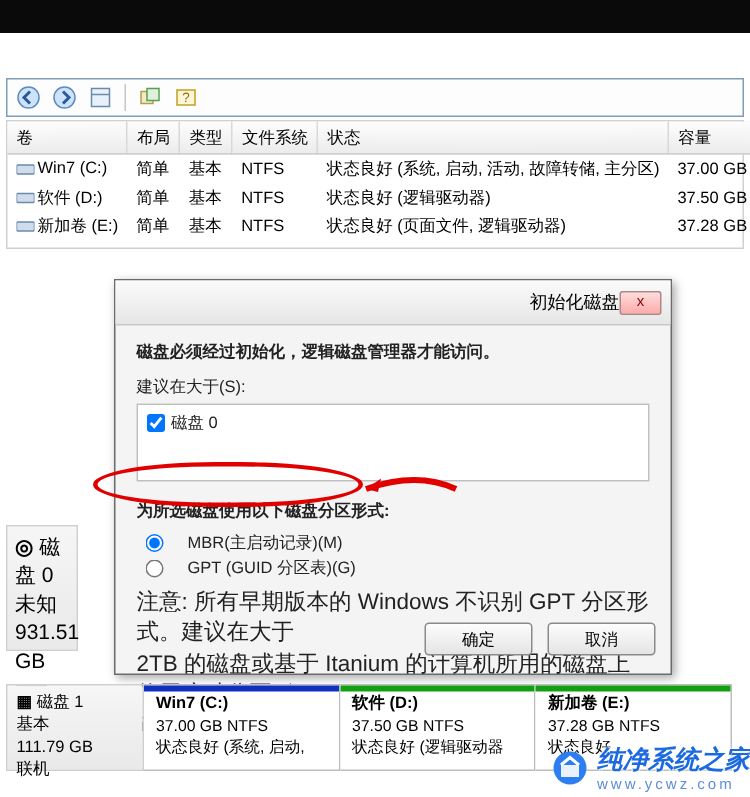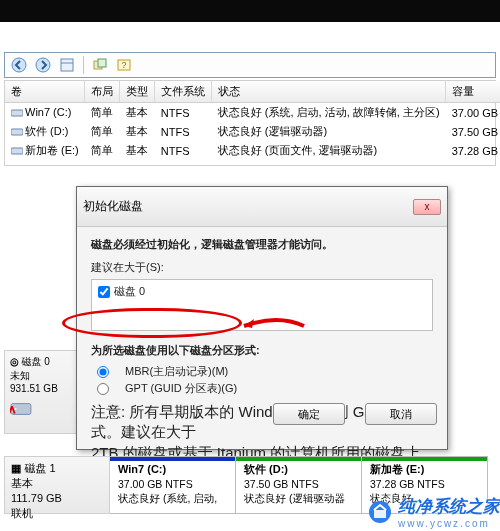--- a/index.html
+++ b/index.html
@@ -33,54 +33,54 @@
   }
   table.vols td { padding:2px 6px; white-space:nowrap; }
   .volicon { width:12px; height:12px; display:inline-block; vertical-align:middle; margin-right:2px; }
 
   .dialog {
     position:absolute; left:76px; top:186px; width:372px; height:264px;
     background:#f4f4f4; border:1px solid #6b6b6b;
     box-shadow:2px 2px 6px rgba(0,0,0,.35);
   }
   .dlg-title {
-    height:40px; display:flex; align-items:center; justify-content:space-between;
+    height:30px; display:flex; align-items:center; justify-content:flex-end;
     padding:0 6px; background:linear-gradient(#fbfbfb,#e6e6e6);
     border-bottom:1px solid #c8c8c8; font-size:12px;
   }
   .closebtn { width:28px; height:16px; border:1px solid #a88; background:linear-gradient(#fdd,#faa); border-radius:2px; display:flex; align-items:center; justify-content:center; color:#800; font-size:10px;}
   .dlg-body { padding:10px 14px 8px; font-size:11px; color:#222; }
   .dlg-body .msg { margin-bottom:8px;font-weight:bold; }
   .sel-label { margin-bottom:4px; }
   .disklist { border:1px solid #bfbfbf; background:#fff; height:52px; padding:4px 6px; margin-bottom:12px;}
   .chk { display:flex; align-items:center; gap:4px; }
   .chk input { width:12px; height:12px; }
   .group-label { margin-bottom:6px;font-weight:bold; }
   .radio-row { display:flex; align-items:center; gap:16px; margin:2px 0 2px 6px; position:relative; }
   .radio-row input { width:12px; height:12px; }
   .note { margin-top:6px; line-height:1.35; font-size:15px; }
-  .dlg-buttons { position:absolute; right:10px; bottom:24px; display:flex; gap:20px; }
+  .dlg-buttons { position:absolute; right:10px; bottom:12px; display:flex; gap:10px; }
   .winbtn { min-width:72px; height:22px; border:1px solid #8a8a8a; background:linear-gradient(#fdfdfd,#e4e4e4); border-radius:3px; font-size:11px; cursor:pointer; }
 
   .red-ellipse { position:absolute; left:62px; top:308px; width:180px; height:30px; border:3px solid #e00000; border-radius:50%/55%; pointer-events:none; z-index:50;}
   .red-arrow { position:absolute; left:238px; top:312px; z-index:50; pointer-events:none; }
 
   .disk0-panel {
-    position:absolute; left:4px; top:350px; width:73px; height:84px;
+    position:absolute; left:4px; top:350px; width:48px; height:84px;
     background:linear-gradient(#f6f6f6,#e9e9e9); border:1px solid #cfcfcf;
-    padding:4px 5px; font-size:10px; line-height:1.35;
+    padding:4px 5px; font-size:14px; line-height:1.35;
   }
   .disk0-panel .ico { width:22px; height:18px; margin-top:4px; }
 
   .bottom-area {
     position:absolute; left:4px; top:456px; right:12px; height:58px;
     display:flex; gap:0;
   }
   .disk1-head {
-    width:106px; background:linear-gradient(#f6f6f6,#e9e9e9);
+    width:92px; background:linear-gradient(#f6f6f6,#e9e9e9);
     border:1px solid #cfcfcf; padding:4px 6px; font-size:11px; line-height:1.35;
   }
   .part {
     flex:1; border:1px solid #bdbdbd; border-left:none; position:relative;
     background:#fff; padding:5px 8px; font-size:10.5px; line-height:1.35;
   }
   .part .topline { position:absolute; left:0; right:0; top:0; height:4px; }
   .topline.blue { background:#1030c0; }
   .topline.green { background:#12a012; }
   .part b { font-weight:600; font-size:11px; }

